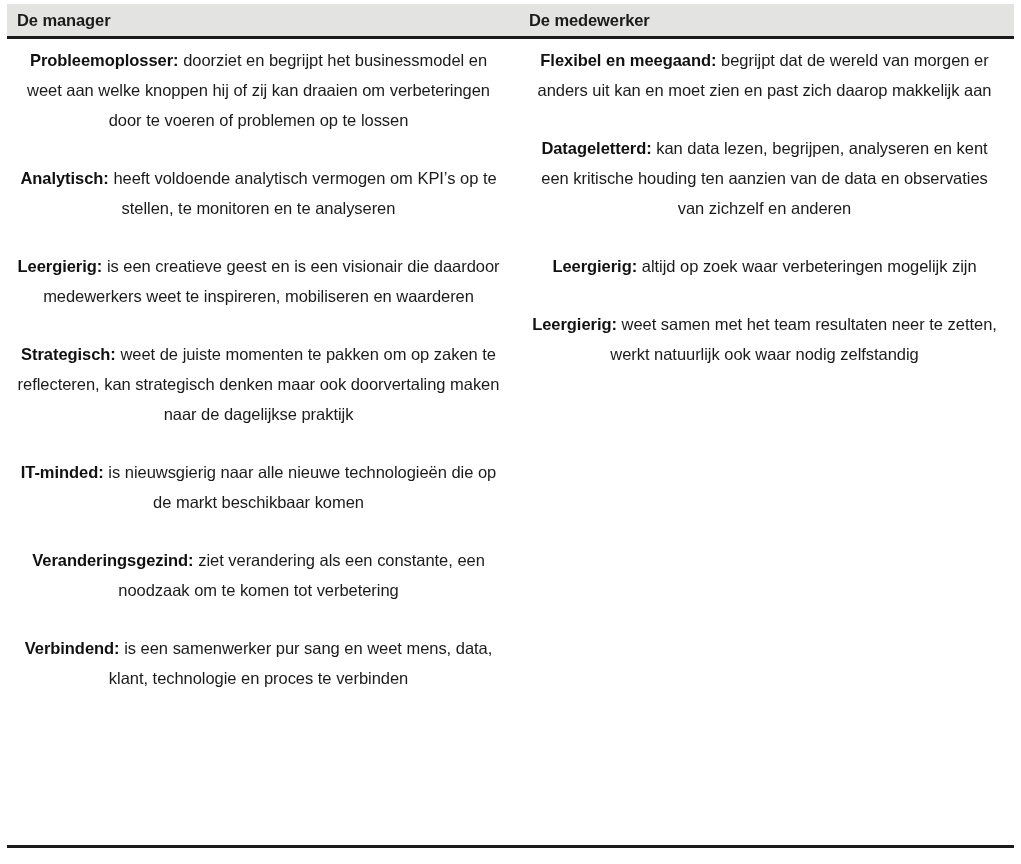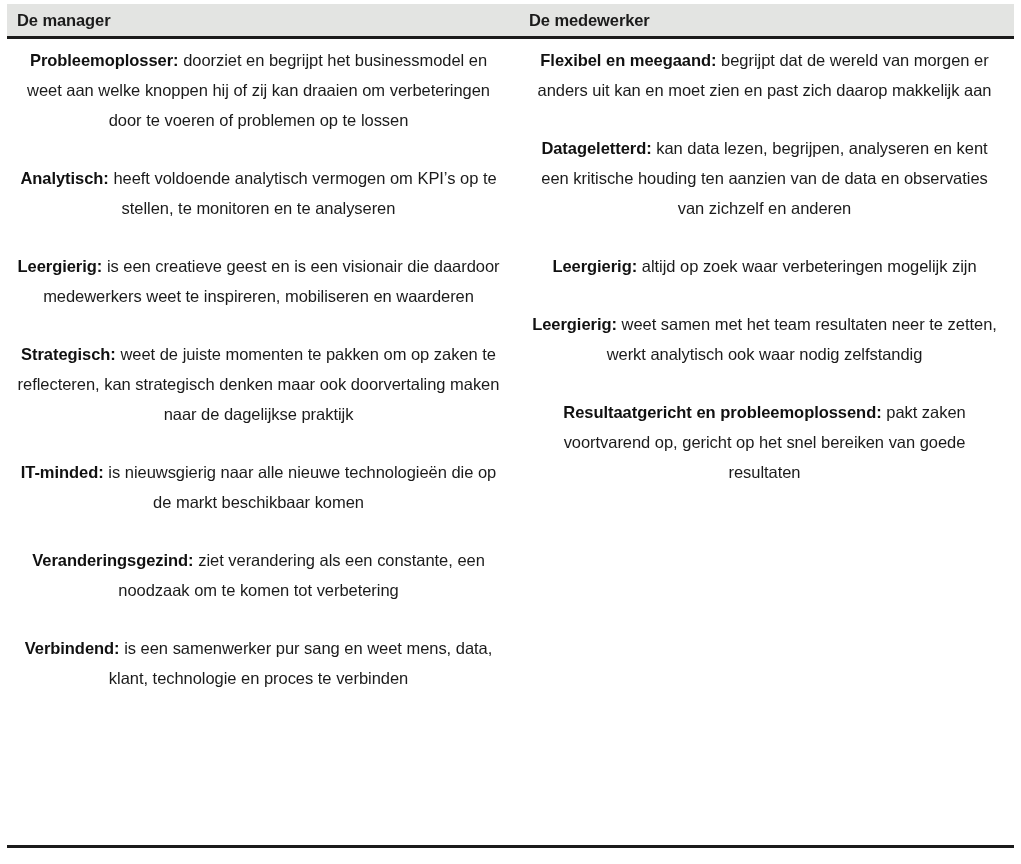--- a/index.html
+++ b/index.html
@@ -148,25 +148,21 @@
       <p class="entry">
         <span class="term">Datageletterd:</span>
         <span class="desc">kan data lezen, begrijpen, analyseren en kent een kritische houding ten aanzien van de data en observaties van zichzelf en anderen</span>
       </p>
       <p class="entry">
         <span class="term">Leergierig:</span>
         <span class="desc">altijd op zoek waar verbeteringen mogelijk zijn</span>
       </p>
       <p class="entry">
         <span class="term">Leergierig:</span>
-        <span class="desc">weet samen met het team resultaten neer te zetten, werkt analytisch ook waar nodig zelfstandig</span>
-      </p>
-      <p class="entry">
-        <span class="term">Resultaatgericht en probleemoplossend:</span>
-        <span class="desc">pakt zaken voortvarend op, gericht op het snel bereiken van goede resultaten</span>
+        <span class="desc">weet samen met het team resultaten neer te zetten, werkt natuurlijk ook waar nodig zelfstandig</span>
       </p>
     </div>
 
   </div>
 
   <div class="rule rule-bottom"></div>
 
 </div>
 
 </body></html>

